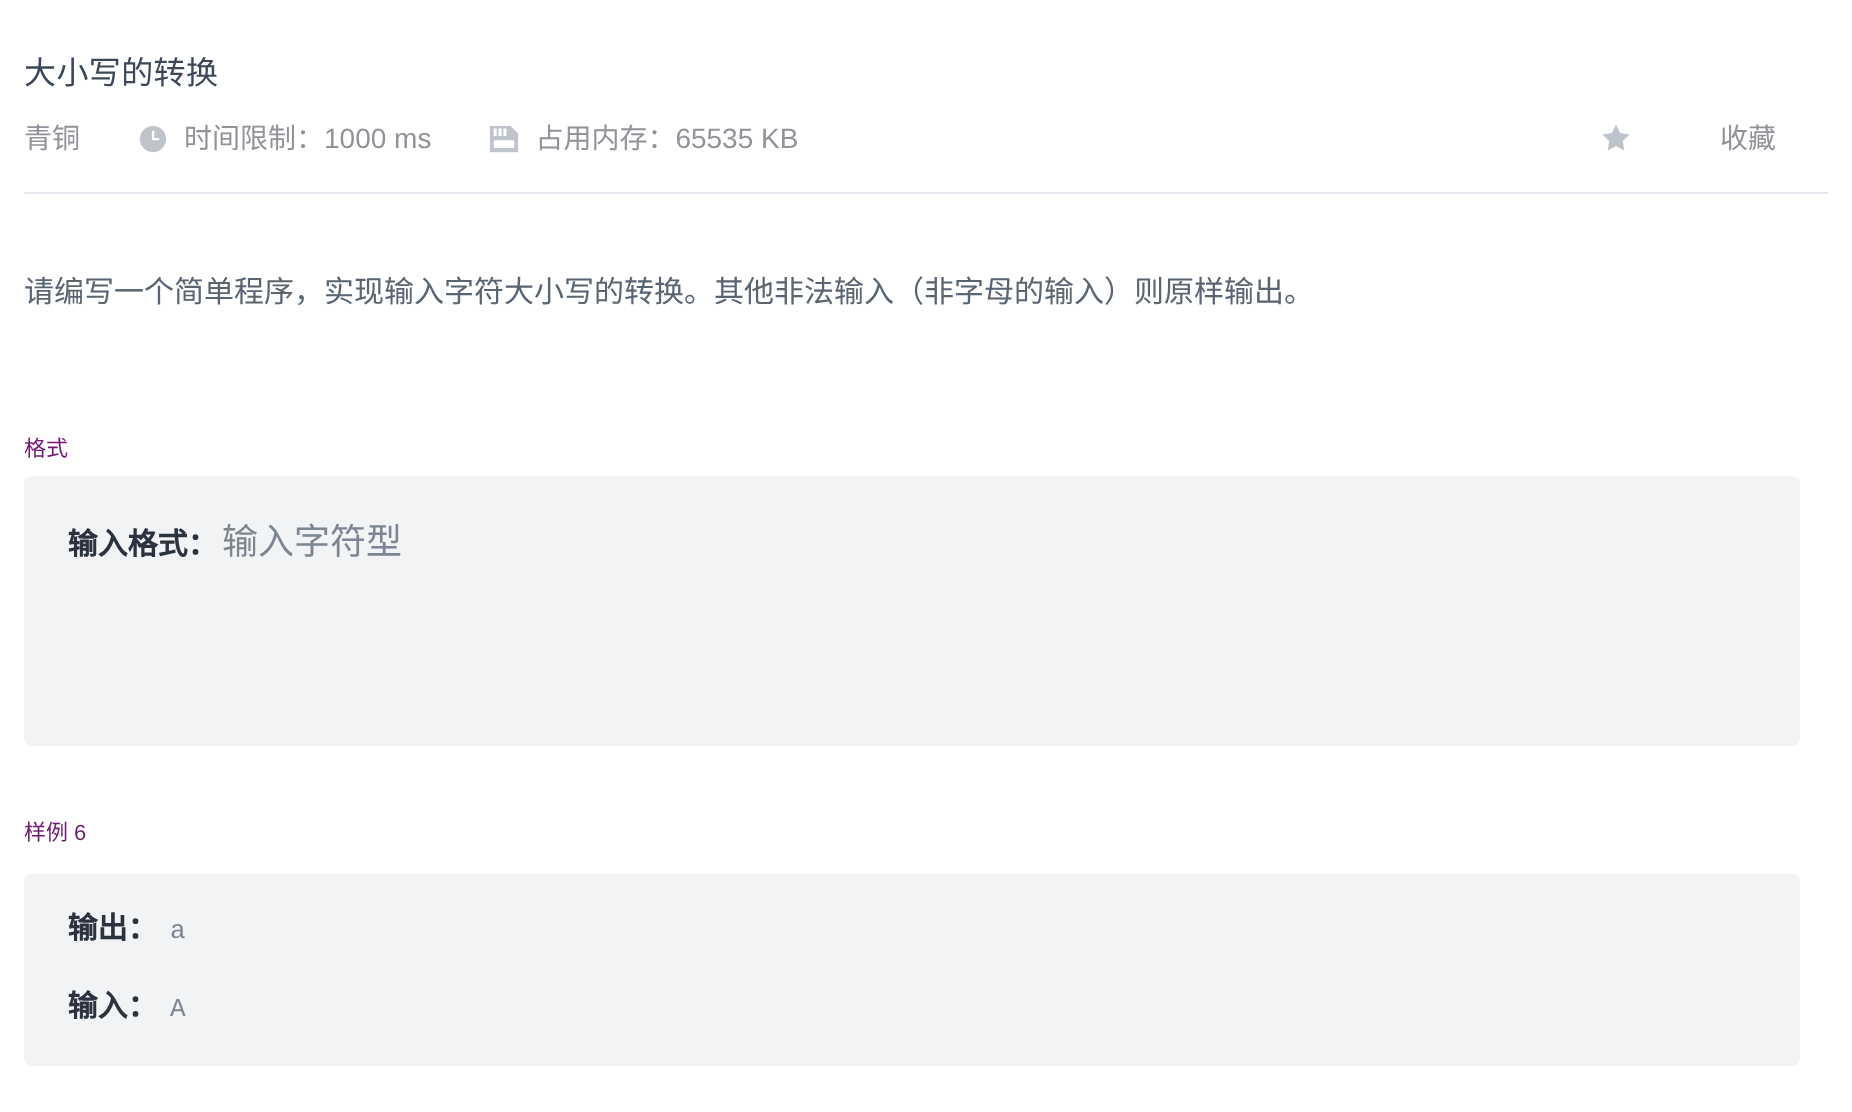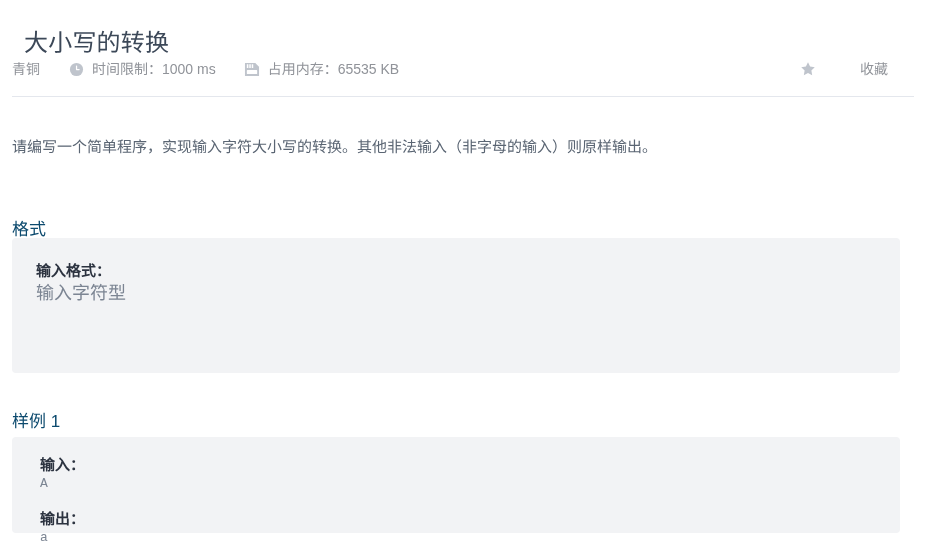--- a/index.html
+++ b/index.html
@@ -19,23 +19,23 @@
   .page {
     position: relative;
     width: 926px;
     height: 556px;
     box-sizing: border-box;
   }
 
   
   .problem-title {
     position: absolute;
-    left: 24px;
+    left: 12px;
     top: 13px;
-    font-size: 24px;
+    font-size: 16px;
     line-height: 28px;
     font-weight: 400;
     color: #3c4858;
     letter-spacing: 0.2px;
     white-space: nowrap;
   }
 
   .meta-bar {
     position: absolute;
     left: 12px;
@@ -99,24 +99,24 @@
     width: 900px;
     font-size: 15px;
     line-height: 28px;
     color: #5a6573;
   }
 
   
   .section-heading {
     position: absolute;
     left: 12px;
-    font-size: 17px;
+    font-size: 11px;
     line-height: 26px;
     font-weight: 400;
-    color: #0c4a6e;
+    color: #701a75;
   }
   .heading-format { top: 203px; }
   .heading-sample { top: 395px; }
 
   
   .panel {
     position: absolute;
     left: 12px;
     width: 888px;
     background: #f2f3f5;
@@ -132,21 +132,20 @@
   .panel-sample {
     top: 437px;
     height: 96px;
     padding-top: 17px;
   }
 
   .kv-row {
     display: flex;
     align-items: baseline;
     white-space: nowrap;
-    flex-direction: column;
   }
   .kv-row-format { margin-bottom: 41px; }
   .kv-row-format:last-child { margin-bottom: 0; }
   .kv-row-sample { margin-bottom: 17px; }
   .kv-row-sample:last-child { margin-bottom: 0; }
 
   .kv-key {
     font-size: 15px;
     line-height: 22px;
     font-weight: 700;
@@ -220,26 +219,26 @@
 
   <h2 class="section-heading heading-format">格式</h2>
 
   <div class="panel panel-format">
     <div class="kv-row kv-row-format">
       <span class="kv-key">输入格式：</span>
       <span class="kv-val">输入字符型</span>
     </div>
   </div>
 
-  <h2 class="section-heading heading-sample">样例 1</h2>
+  <h2 class="section-heading heading-sample">样例 6</h2>
 
   <div class="panel panel-sample">
+    <div class="kv-row kv-row-sample">
+      <span class="kv-key">输出：</span>
+      <span class="kv-val-mono">a</span>
+    </div>
     <div class="kv-row kv-row-sample">
       <span class="kv-key">输入：</span>
       <span class="kv-val-mono">A</span>
     </div>
-    <div class="kv-row kv-row-sample">
-      <span class="kv-key">输出：</span>
-      <span class="kv-val-mono">a</span>
-    </div>
   </div>
 
 </div>
 
 </body></html>

